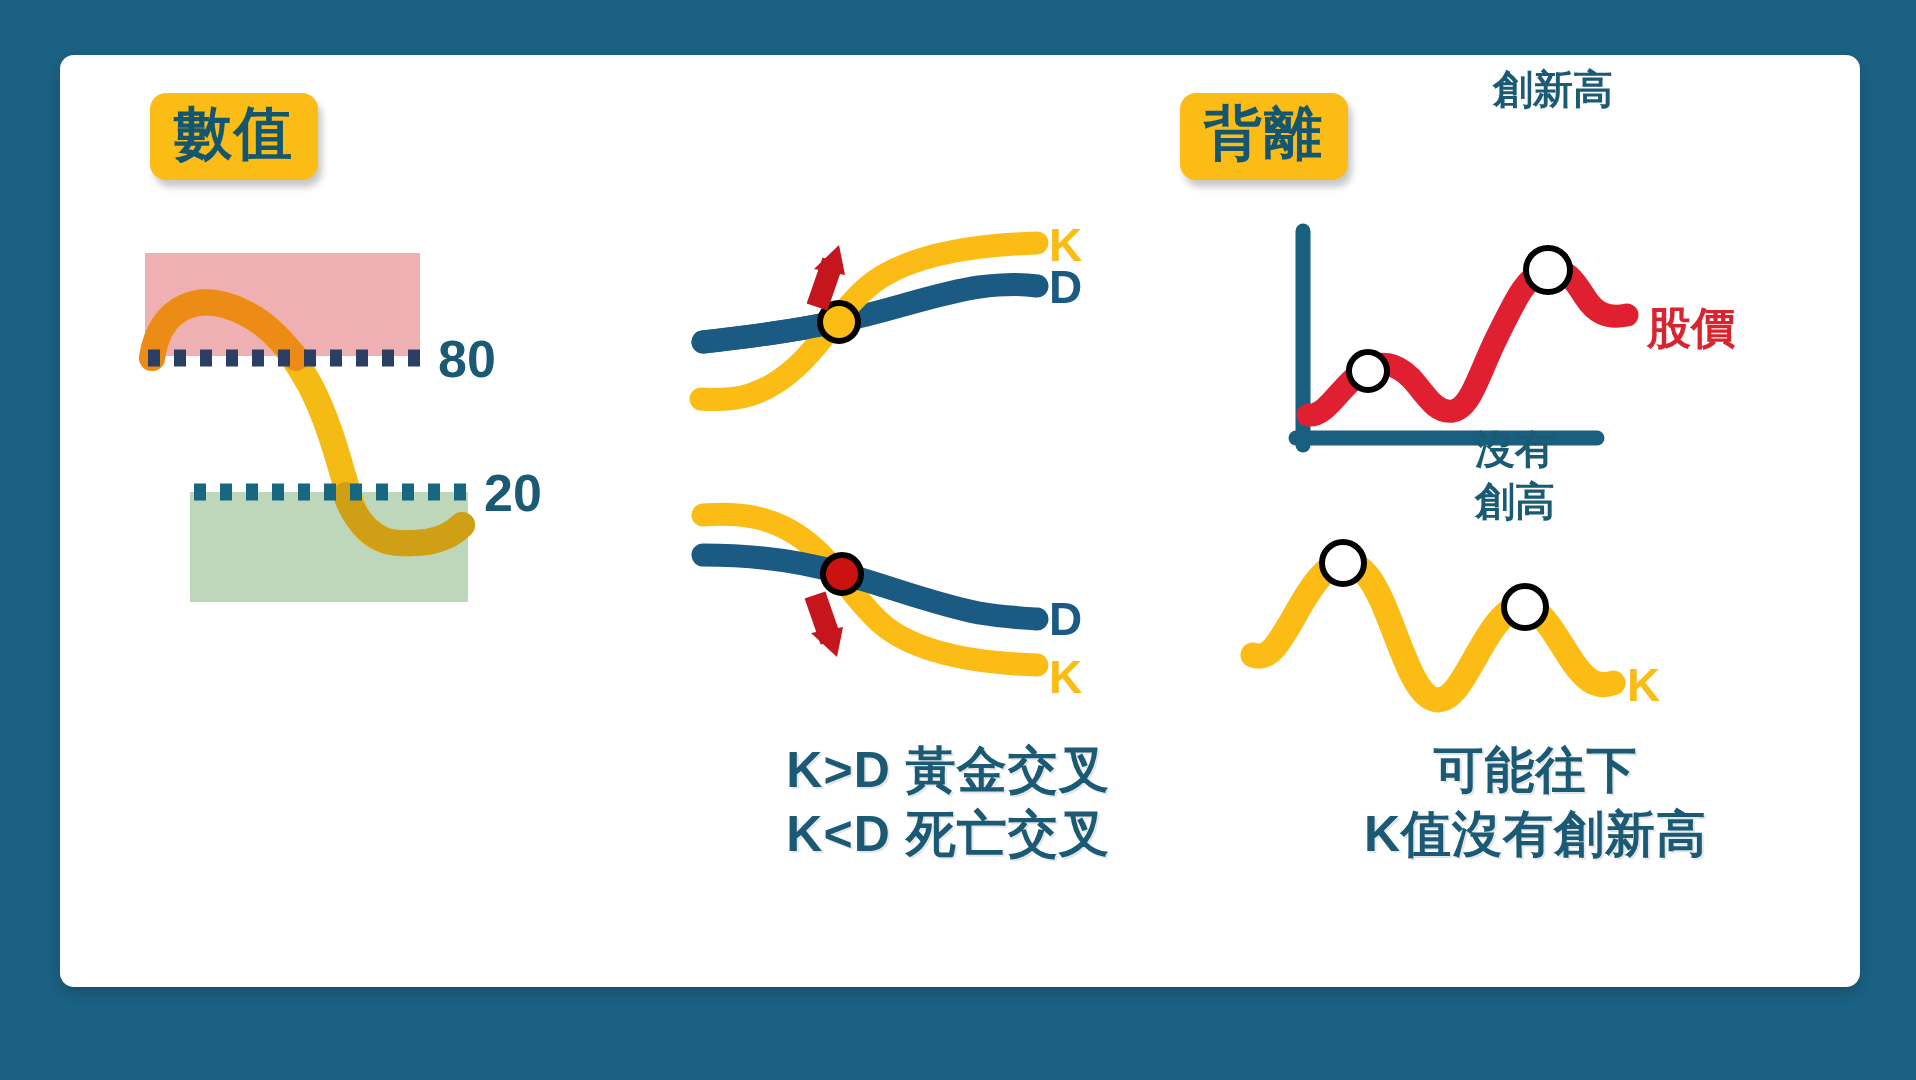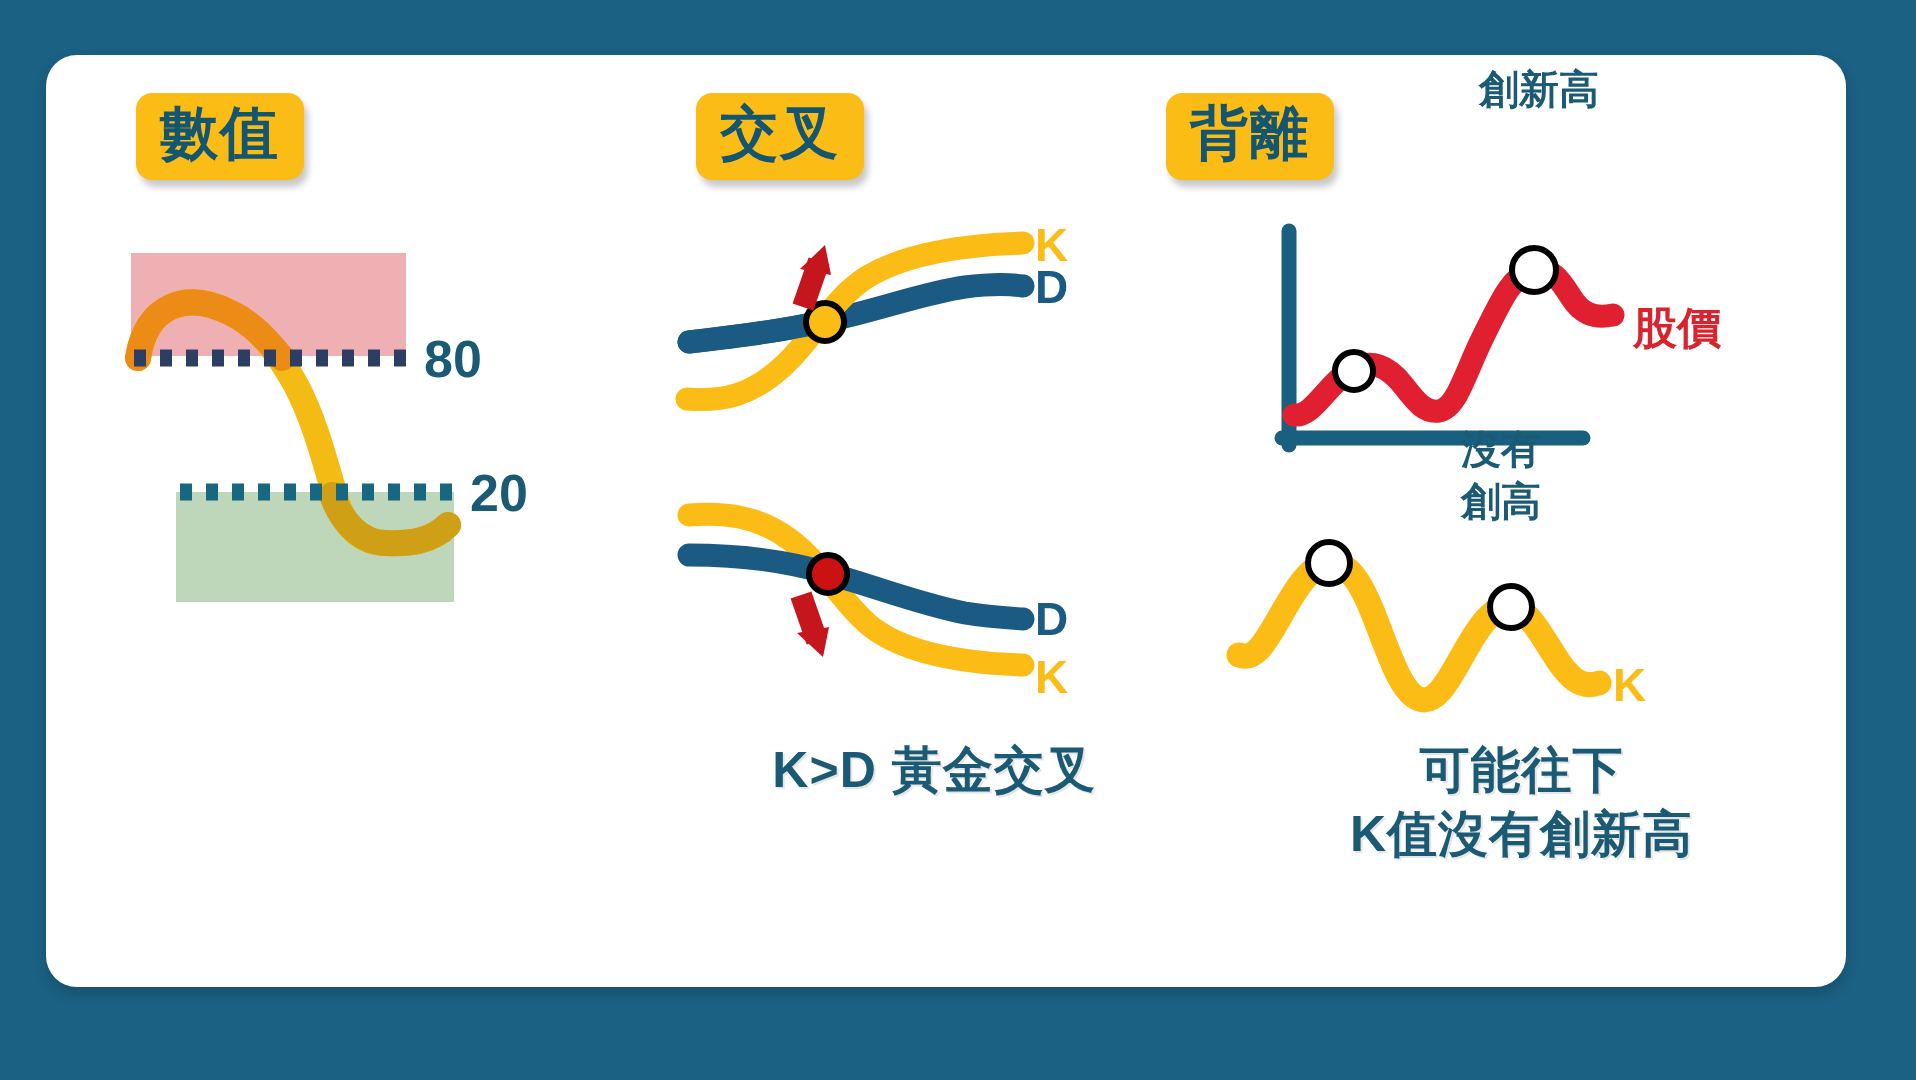--- a/index.html
+++ b/index.html
@@ -14,26 +14,26 @@
     font-family: "Liberation Sans", "DejaVu Sans", sans-serif;
   }
   .stage {
     position: relative;
     width: 1916px;
     height: 1080px;
     background: #1B6183;
   }
   .card {
     position: absolute;
-    left: 46px;
+    left: 60px;
     top: 55px;
     width: 1800px;
     height: 932px;
     background: #FFFFFF;
-    border-radius: 31px;
+    border-radius: 14px;
     box-shadow: 0 6px 14px rgba(0,0,0,0.18);
   }
   .panel {
     position: absolute;
     top: 0;
     height: 970px;
   }
   .panel-1 { left: 0px;   width: 600px; }
   .panel-2 { left: 585px; width: 590px; }
   .panel-3 { left: 1175px; width: 625px; }
@@ -119,21 +119,20 @@
 
         <text class="lbl-level" x="378" y="322">80</text>
         <text class="lbl-level" x="424" y="456">20</text>
       </svg>
 
       <div class="caption caption-1">
       </div>
     </div>
 
     <div class="panel panel-2">
-      <div class="badge badge-2">交叉</div>
 
       <svg class="art" viewBox="0 0 590 800">
 
         <g>
 
           <path d="M 58,287 C 110,281 150,276 196,266 C 248,255 292,238 334,232 C 358,229 378,229 392,231" fill="none" stroke="#1B5A83" stroke-width="23" stroke-linecap="round"></path>
 
           <path d="M 56,344 C 92,347 120,340 150,313 C 182,285 200,245 236,222
                    C 272,200 330,190 392,188" fill="none" stroke="#FCBC16" stroke-width="23" stroke-linecap="round"></path>
 
@@ -162,20 +161,21 @@
             <path d="M 170,540 L 186,586" stroke="#C4161C" stroke-width="22" stroke-linecap="butt" fill="none"></path>
             <path d="M 166,578 L 192,602 L 198,572 Z" fill="#C4161C"></path>
           </g>
           <text class="lbl-d" x="404" y="580">D</text>
           <text class="lbl-k" x="404" y="638">K</text>
         </g>
       </svg>
 
       <div class="caption caption-2">
         <span class="line">K&gt;D 黃金交叉</span>
+        <span class="line">K&lt;D 死亡交叉</span>
       </div>
     </div>
 
     <div class="panel panel-3">
       <div class="badge badge-3">背離</div>
 
       <svg class="art" viewBox="0 0 625 800">
 
         <g>
 

